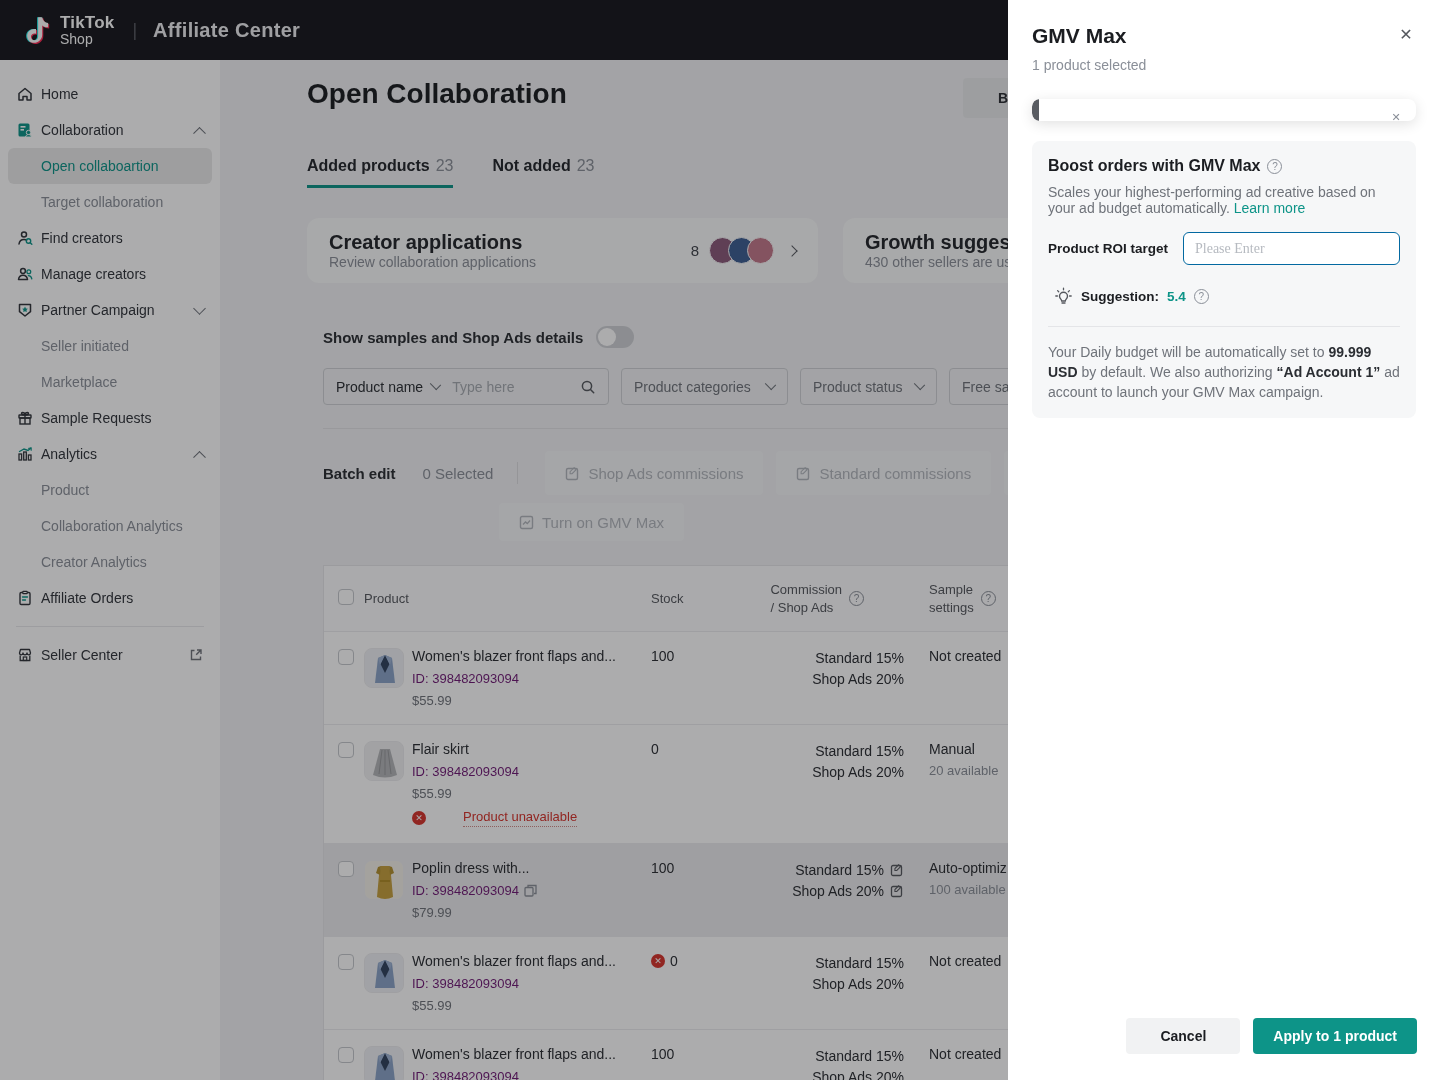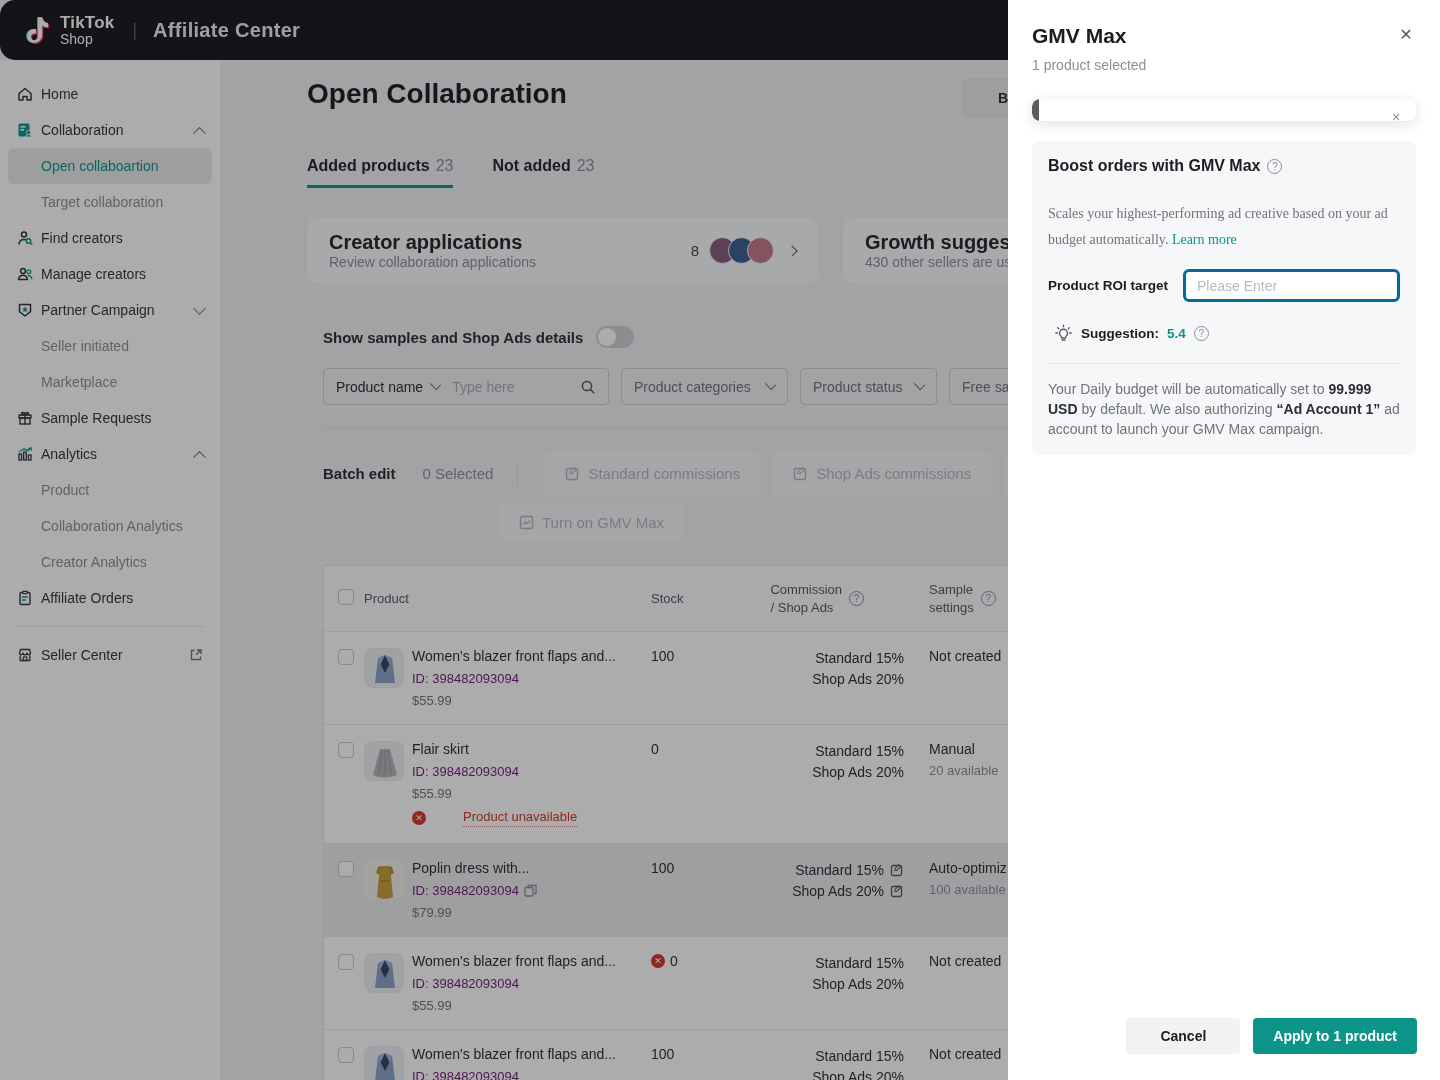--- a/index.html
+++ b/index.html
@@ -1,21 +1,21 @@
 <!DOCTYPE html>
 <html><head>
 <meta charset="utf-8">
 <style>
   * { margin:0; padding:0; box-sizing:border-box; }
   html,body { width:1440px; height:1080px; overflow:hidden; background:#f1f2f4;
     font-family:"Liberation Sans", sans-serif; }
 
   
   .topbar { position:absolute; top:0; left:0; width:1440px; height:60px; background:#17181d;
-    display:flex; align-items:center; padding:0 26px; z-index:1;border-radius:15px; }
+    display:flex; align-items:center; padding:0 26px; z-index:1; }
   .logo-note { width:26px; height:30px; margin-right:8px; }
   .logo-text { color:#fff; line-height:1.05; margin-right:18px; }
   .logo-text .l1 { font-size:17px; font-weight:bold; letter-spacing:.2px; }
   .logo-text .l2 { font-size:14px; font-weight:normal; }
   .topbar-sep { color:#5a5c63; font-size:18px; margin:0 16px 0 0; font-weight:200; }
   .topbar-title { color:#ececee; font-size:20px; font-weight:bold; letter-spacing:.3px; }
 
   
   .sidebar { position:absolute; top:60px; left:0; width:220px; bottom:0; background:#fff; padding-top:16px; z-index:1; }
   .side-item { height:36px; display:flex; align-items:center; gap:8px; padding:0 16px;
@@ -130,26 +130,26 @@
   .notice-body { display:flex; gap:9px; }
   .info-i { margin-top:2px; width:16px; height:16px; border-radius:50%; background:#7d828c; color:#fff;
     font-size:10px; font-weight:bold; display:flex; align-items:center; justify-content:center; flex:0 0 16px; font-style:normal; }
   .info-i::after { content:"i"; }
   .notice-text { font-size:14px; color:#2f3237; line-height:20px; }
   .notice .close-x { position:absolute; right:10px; top:8px; font-size:11px; color:#8a8f98; }
 
   .boost { margin-top:20px; background:#f6f7f8; border-radius:8px; padding:16px; }
   .boost-title-row { display:flex; align-items:center; gap:7px; }
   .boost-title { font-size:16px; font-weight:bold; color:#1b1d21; }
-  .boost-desc { margin-top:26px; font-size:14px; color:#6f737a; line-height:26px;font-family:Liberation Serif, serif; }
+  .boost-desc { margin-top:9px; font-size:14px; color:#6f737a; line-height:16px; }
   .learn-more { color:#0d9488; cursor:pointer; }
   .roi-row { margin-top:16px; display:flex; align-items:center; justify-content:space-between; }
   .roi-label { font-size:13.5px; font-weight:bold; color:#1b1d21; }
-  .roi-input { width:217px; height:33px; background:#fff; border:3px solid #0369a1; border-radius:6px;
-    padding:0 11px; font-size:14px; color:#2b2e33; font-family:Liberation Sans, sans-serif; outline:none; }
+  .roi-input { width:217px; height:33px; background:#fff; border:1px solid #0369a1; border-radius:6px;
+    padding:0 11px; font-size:14px; color:#2b2e33; font-family:Liberation Serif, serif; outline:none; }
   .roi-input::placeholder { color:#b6bac0; }
   .sugg-row { margin-top:22px; display:flex; align-items:center; gap:8px; padding-left:6px; }
   .sugg-label { font-size:13.5px; font-weight:bold; color:#1b1d21; }
   .sugg-val { font-size:13.5px; font-weight:bold; color:#0d9488; }
   .boost-div { margin-top:20px; border-top:1px solid #e4e5e8; }
   .budget-text { margin-top:15px; font-size:14px; color:#6f737a; line-height:20px; }
   .budget-text b { color:#2b2e33; }
 
   .drawer-footer { position:absolute; right:23px; bottom:26px; display:flex; gap:13px; }
   .btn-cancel { height:36px; padding:0 34px; background:#f1f2f3; color:#1b1d21; border:none; border-radius:4px;
@@ -372,28 +372,28 @@
 
   <div class="batch-row">
     <span class="batch-label">Batch edit</span>
     <span class="batch-count">0 Selected</span>
     <span class="vsep"></span>
     <button class="batch-btn">
       <svg class="bicon" viewBox="0 0 15 15">
           <rect x="1.5" y="2.5" width="11" height="11" rx="1.5" fill="none" stroke="#b2b6bc" stroke-width="1.4"></rect>
           <path d="m9.5 1.5 2.5 2.5-5 5H4.5V6.5z" fill="none" stroke="#b2b6bc" stroke-width="1.3" transform="translate(1.5,0.5) scale(0.8)"></path>
         </svg>
-      <span>Standard commissions</span>
+      <span>Shop Ads commissions</span>
     </button>
     <button class="batch-btn">
       <svg class="bicon" viewBox="0 0 15 15">
           <rect x="1.5" y="2.5" width="11" height="11" rx="1.5" fill="none" stroke="#b2b6bc" stroke-width="1.4"></rect>
           <path d="m9.5 1.5 2.5 2.5-5 5H4.5V6.5z" fill="none" stroke="#b2b6bc" stroke-width="1.3" transform="translate(1.5,0.5) scale(0.8)"></path>
         </svg>
-      <span>Shop Ads commissions</span>
+      <span>Standard commissions</span>
     </button>
     <button class="batch-btn">
       <svg class="bicon" viewBox="0 0 15 15">
           <rect x="1.5" y="2.5" width="11" height="11" rx="1.5" fill="none" stroke="#b2b6bc" stroke-width="1.4"></rect>
           <path d="m9.5 1.5 2.5 2.5-5 5H4.5V6.5z" fill="none" stroke="#b2b6bc" stroke-width="1.3" transform="translate(1.5,0.5) scale(0.8)"></path>
         </svg>
       <span>Free sa</span>
     </button>
   </div>
   <div class="batch-row2">

